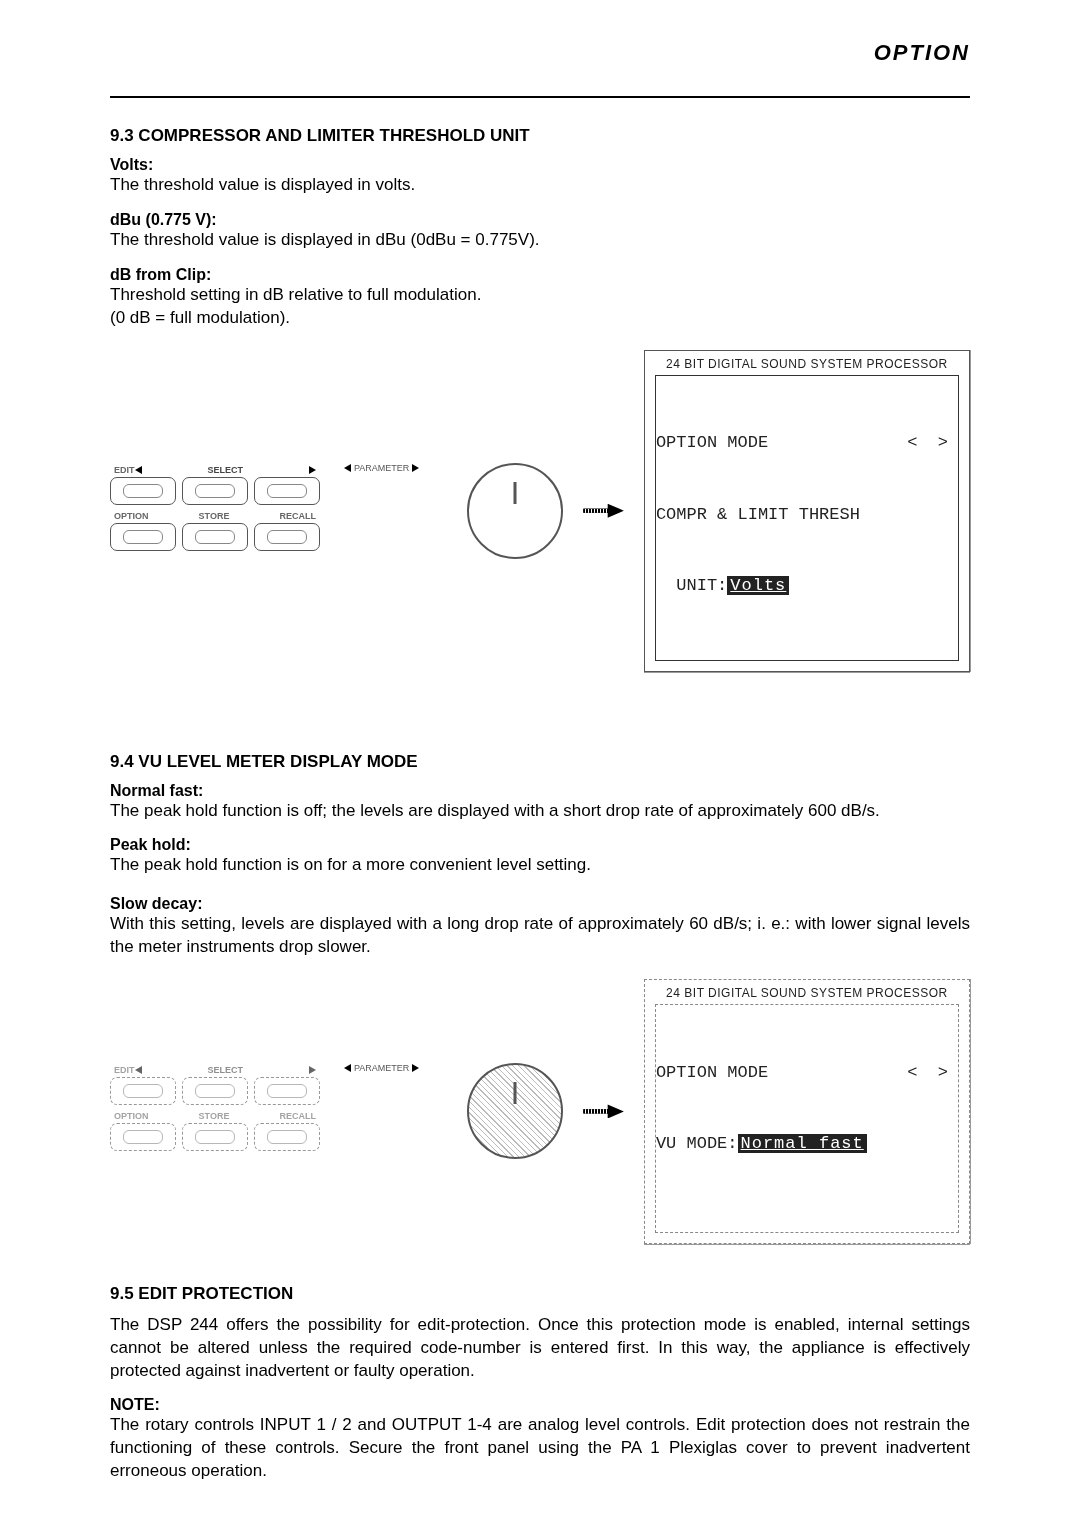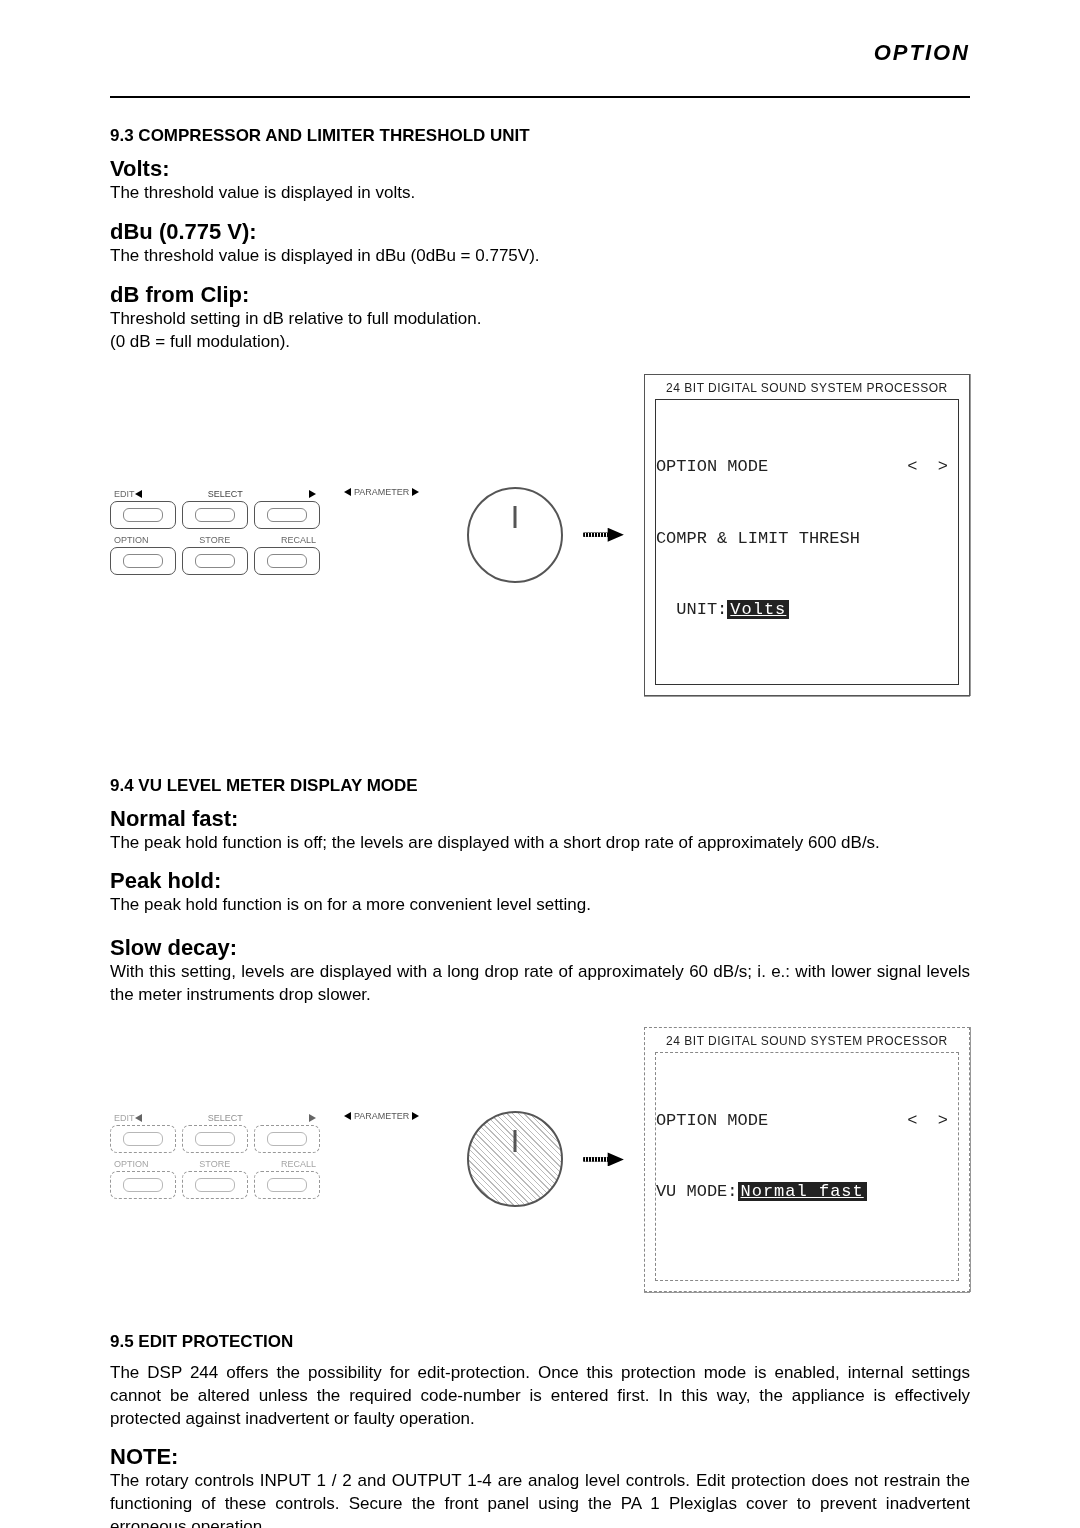--- a/index.html
+++ b/index.html
@@ -37,41 +37,42 @@
     line-height: 1.35;
     margin: 0 0 14px 0;
   }
   p.body-j {
     font-size: 17px;
     line-height: 1.35;
     margin: 0 0 14px 0;
     text-align: justify;
   }
   .label {
-    font-size: 22px;
+    font-size: 16px;
     font-weight: bold;
     margin: 0;
   }
   .block {
     margin-bottom: 14px;
   }
   .spacer-lg { height: 70px; }
   .spacer-md { height: 30px; }
 
   
   .diagram-row {
     display: flex;
     align-items: center;
     justify-content: center;
     gap: 20px;
     margin: 20px 0 10px 0;
   }
   
   .panel {
     width: 210px;
+    font-weight: bold;
   }
   .panel-row-labels {
     display: flex;
     justify-content: space-between;
     font-size: 9px;
     color: #666;
     padding: 0 4px;
     margin-bottom: 2px;
   }
   .panel-row-labels .mid { flex: 1; text-align: center; }

